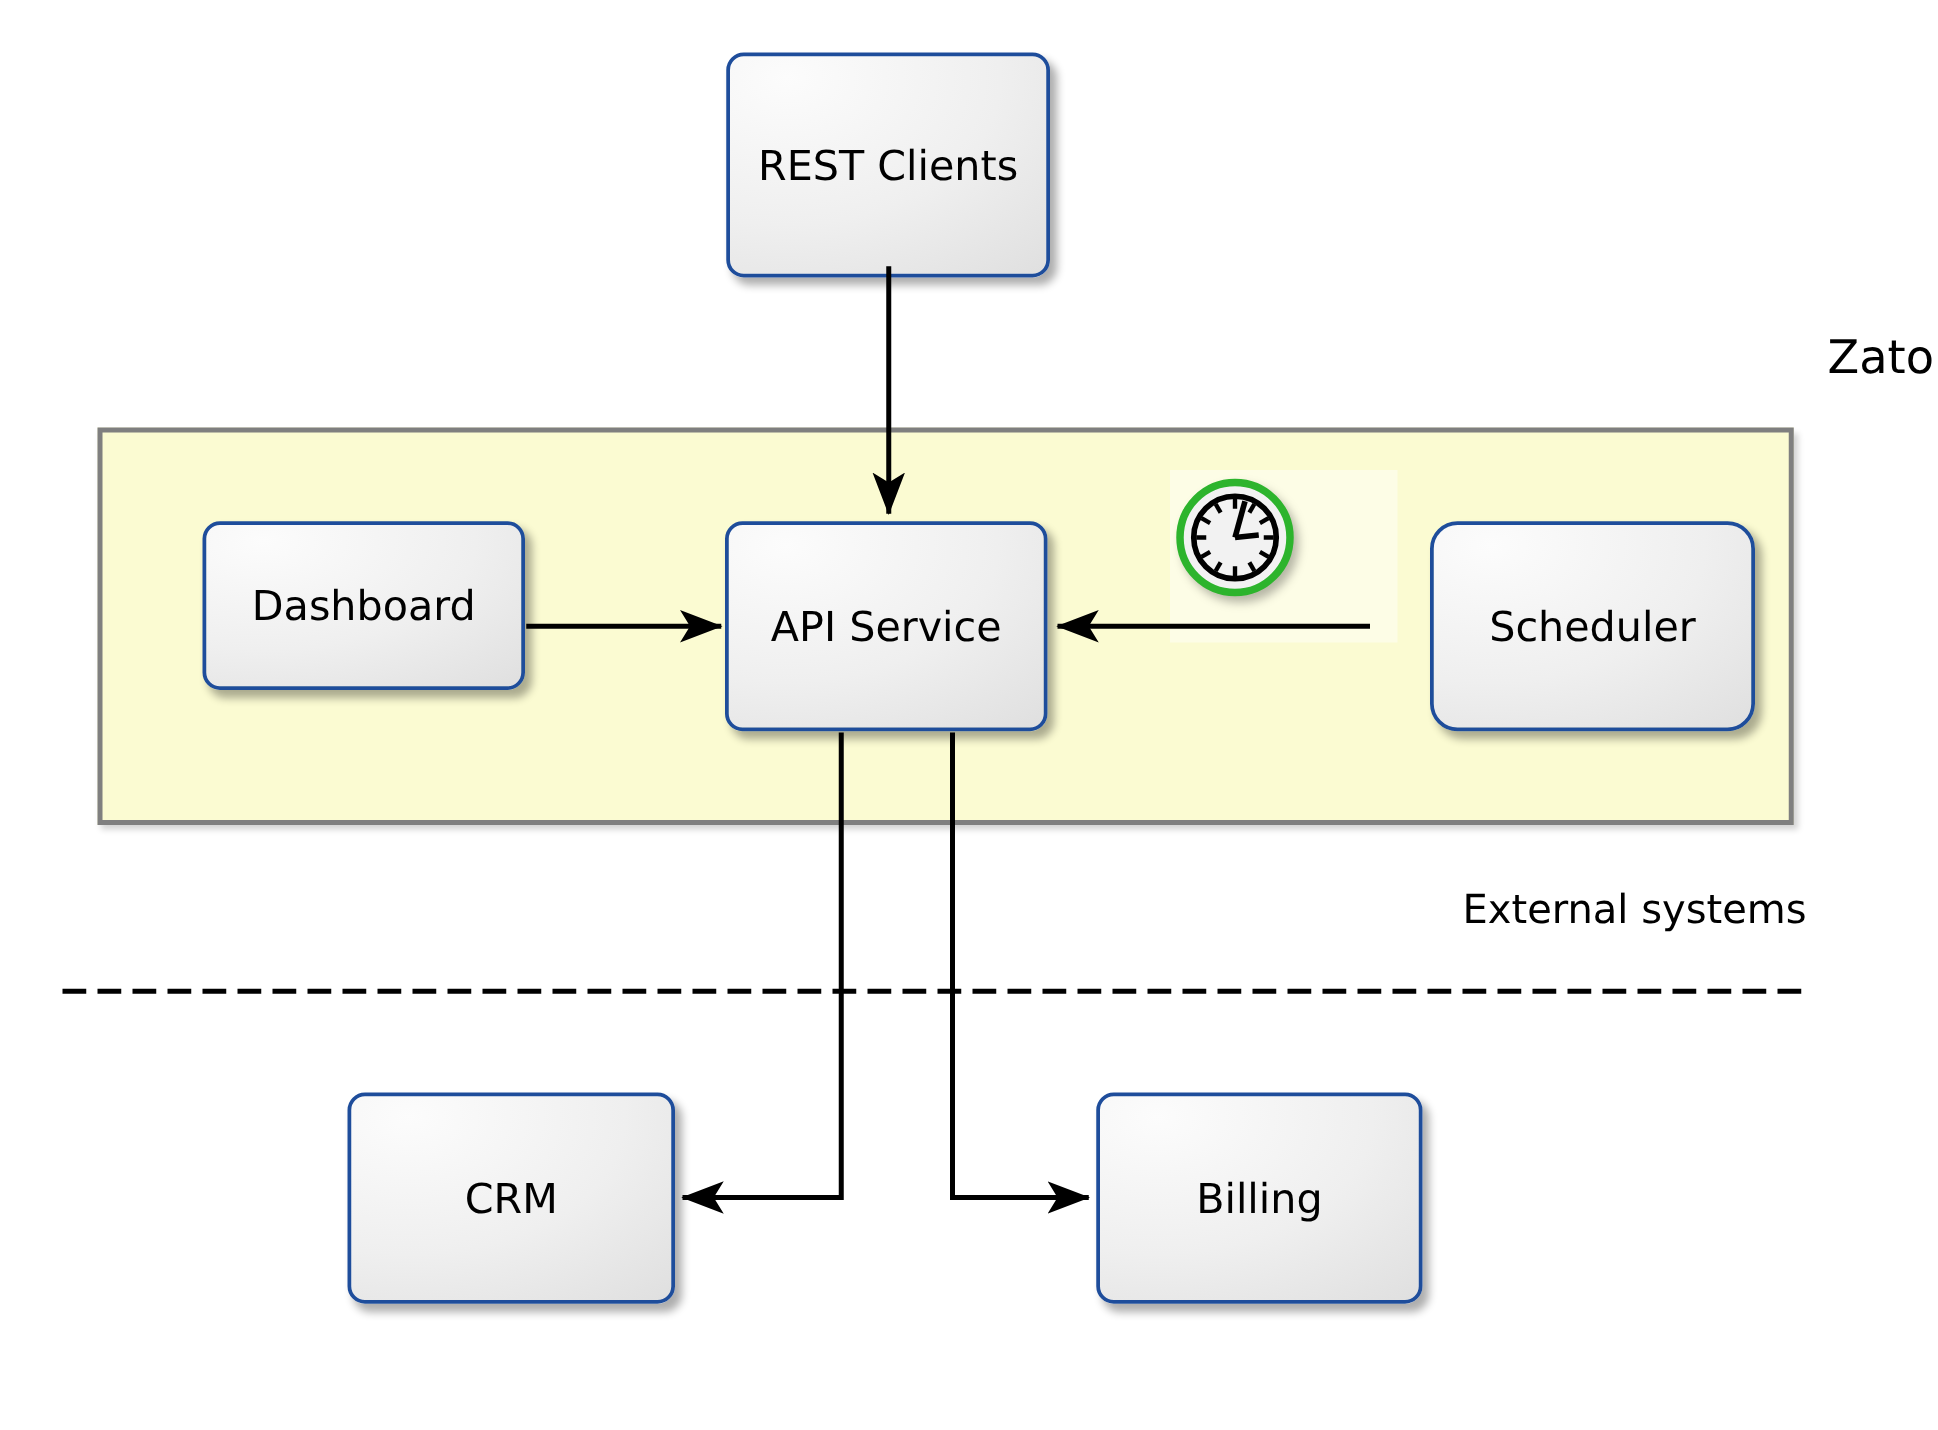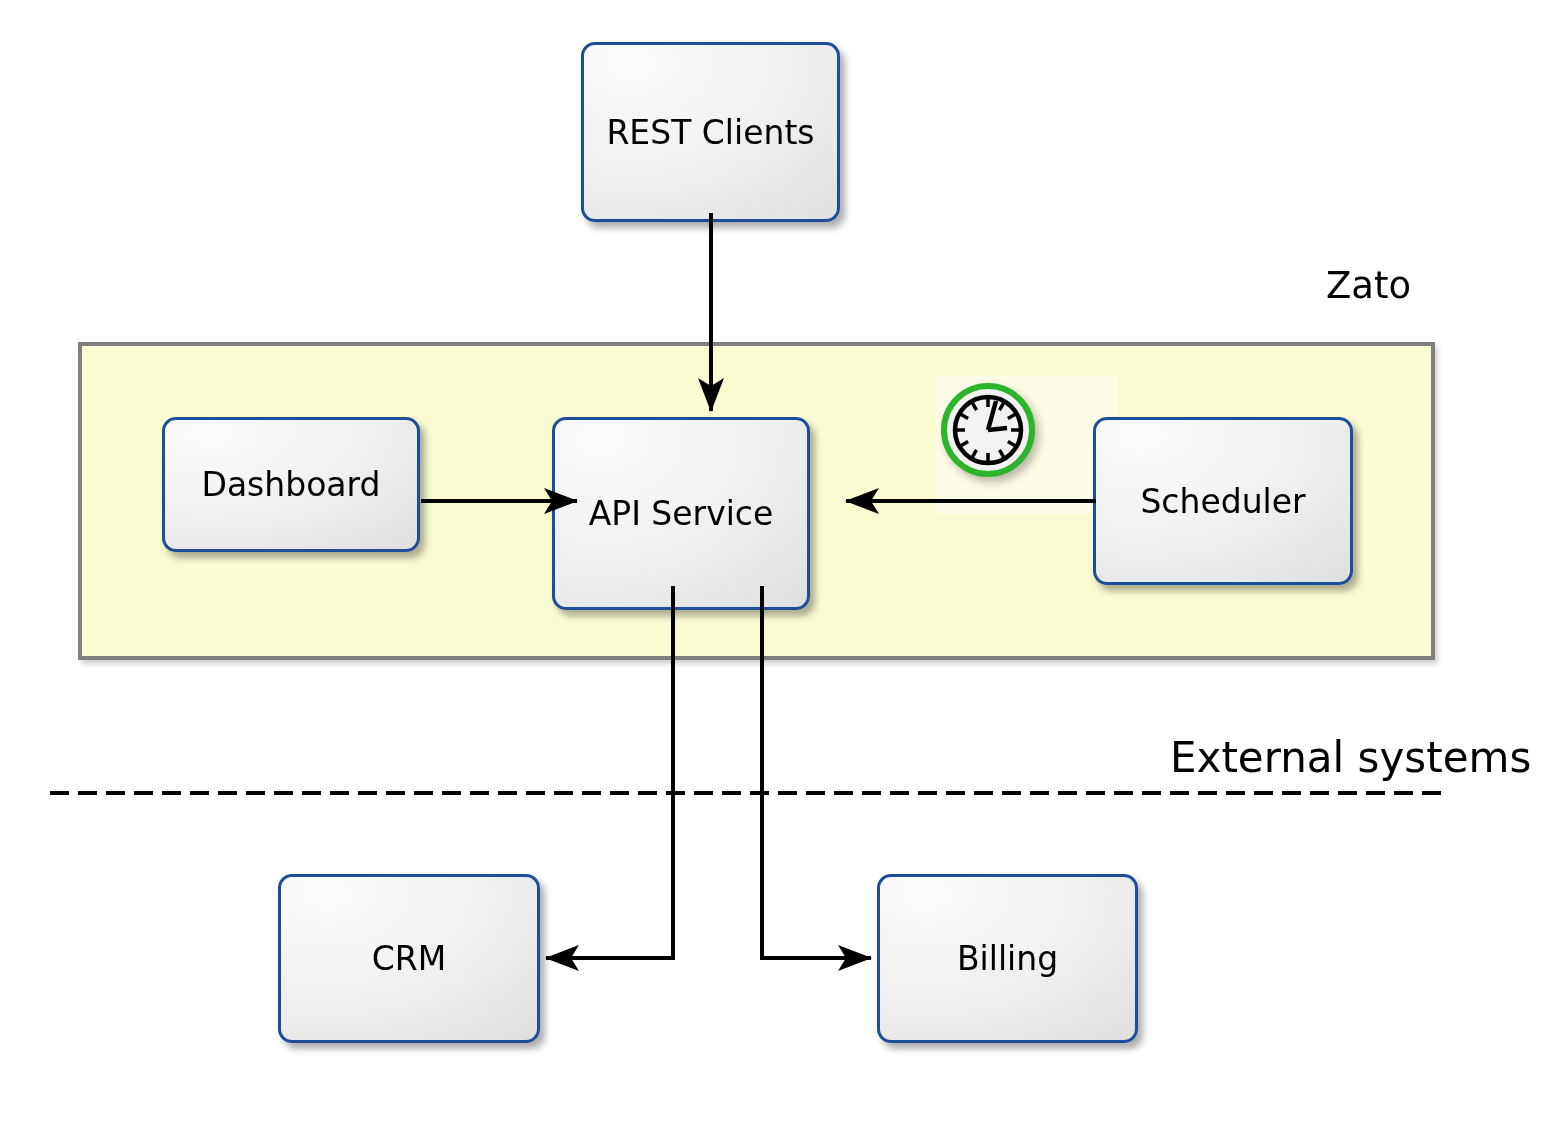--- a/index.html
+++ b/index.html
@@ -49,37 +49,37 @@
     box-sizing: border-box;
     z-index: 3;
   }
   .node .node-label {
     font-size: 33px;
     line-height: 1;
     white-space: nowrap;
   }
   .node-rest      { left: 581px;  top: 42px;  width: 259px; height: 180px; }
   .node-dashboard { left: 162px;  top: 417px; width: 258px; height: 135px; }
-  .node-api       { left: 552px;  top: 417px; width: 258px; height: 193px; }
-  .node-scheduler { left: 1093px; top: 417px; width: 260px; height: 168px; }
+  .node-api       { left: 580px;  top: 417px; width: 258px; height: 168px; }
+  .node-scheduler { left: 1144px; top: 417px; width: 260px; height: 168px; border-radius: 22px; }
   .node-crm       { left: 278px;  top: 874px; width: 262px; height: 169px; }
   .node-billing   { left: 877px;  top: 874px; width: 261px; height: 169px; }
 
   .zone-title {
     position: absolute;
-    left: 1326px; top: 266px;
+    left: 1462px; top: 266px;
     font-size: 37px;
     line-height: 1.1;
     z-index: 4;
     white-space: nowrap;
   }
   .external-label {
     position: absolute;
-    left: 1170px; top: 735px;
-    font-size: 42px;
+    left: 1170px; top: 710px;
+    font-size: 32px;
     line-height: 1.1;
     z-index: 4;
     white-space: nowrap;
   }
   .connector-layer {
     position: absolute;
     left: 0; top: 0;
     width: 1550px; height: 1144px;
     z-index: 5;
     pointer-events: none;

